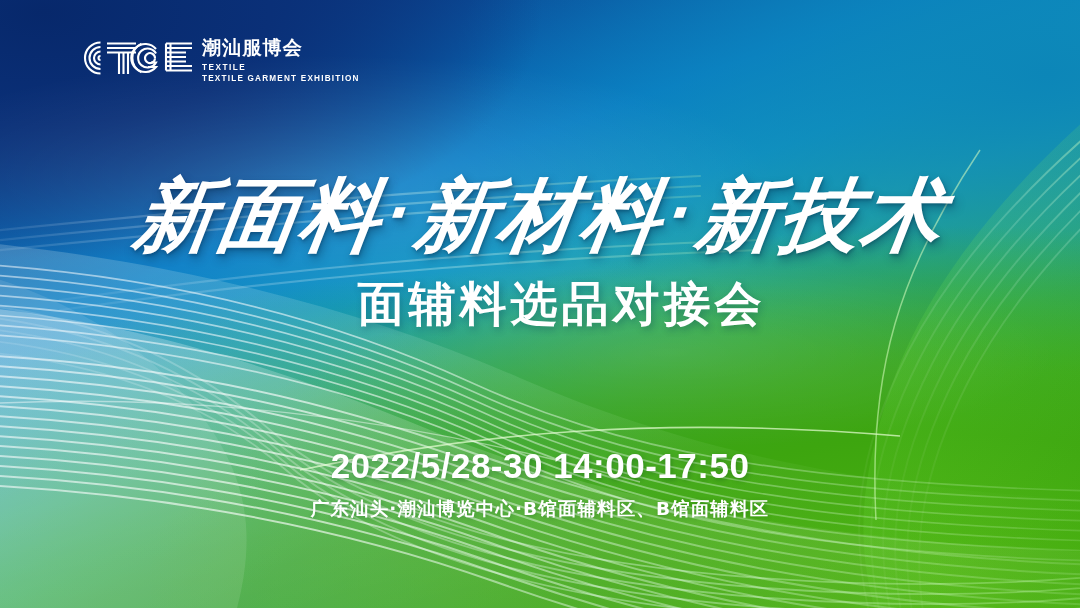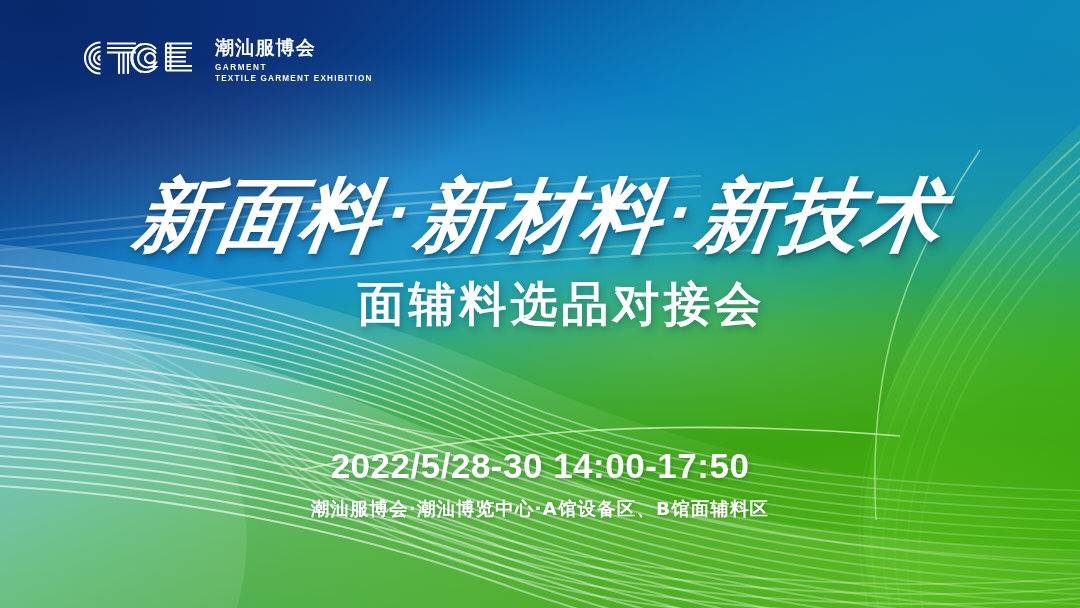--- a/index.html
+++ b/index.html
@@ -46,21 +46,21 @@
       radial-gradient(50% 22% at 62% 58%, rgba(255,255,255,.10) 0%, rgba(255,255,255,0) 72%);
   }
 
   
   .waves { position:absolute; inset:0; }
   .waves svg { width:100%; height:100%; display:block; }
 
   
   #logo {
     position:absolute; left:74px; top:33px;
-    display:flex; align-items:flex-start; gap:13px;
+    display:flex; align-items:flex-start; 
   }
   #logo-mark { display:block; }
   #logo-text { padding-top:4px; }
   #logo-cn {
     font-size:19px; font-weight:700; color:#ffffff;
     letter-spacing:1.2px; line-height:1.15;
     font-family:"DejaVu Sans","Liberation Sans",sans-serif;
   }
   #logo-en1, #logo-en2 {
     color:#ffffff; font-weight:700;
@@ -280,26 +280,26 @@
         <path d="M81,25 A5,5 0 1 0 81,25.2"></path>
         <path d="M67.5,10.8 A15.6,15.6 0 0 0 67.5,39.2"></path>
 
         <path d="M92,10.5 H118 M92,15 H118 M92,19.5 H112 M92,24 H112
                  M92,28.5 H112 M92,33 H118 M92,37.5 H118"></path>
         <path d="M92,10.5 V37.5 M96.5,10.5 V37.5"></path>
       </svg>
     </div>
     <div id="logo-text">
       <div id="logo-cn">潮汕服博会</div>
-      <div id="logo-en1">GARMENT</div>
+      <div id="logo-en1">TEXTILE</div>
       <div id="logo-en2">TEXTILE GARMENT EXHIBITION</div>
     </div>
   </div>
 
   <div id="headline"><span>新面料</span><span class="dot">·</span><span>新材料</span><span class="dot">·</span><span>新技术</span></div>
 
   <div id="subtitle">面辅料选品对接会</div>
 
   <div id="datetime">2022/5/28-30  14:00-17:50</div>
 
-  <div id="venue">潮汕服博会·潮汕博览中心·A馆设备区、B馆面辅料区</div>
+  <div id="venue">广东汕头·潮汕博览中心·B馆面辅料区、B馆面辅料区</div>
 
 </div>
 
 </body></html>

